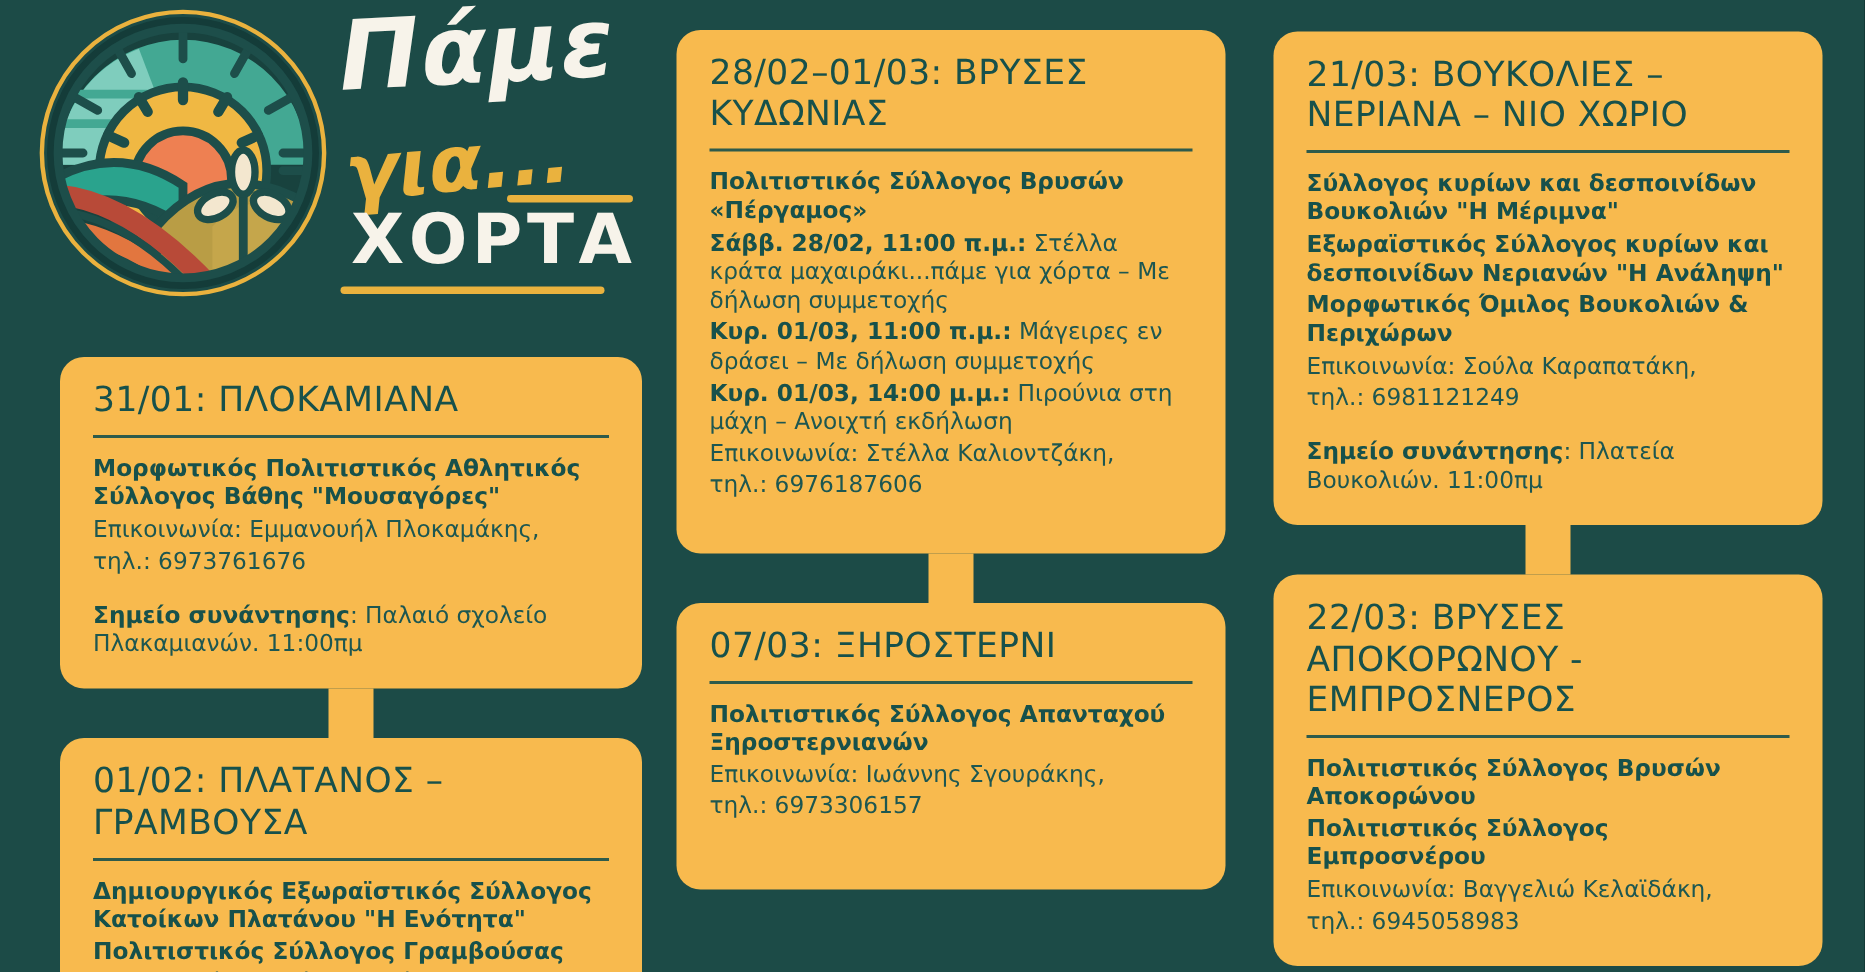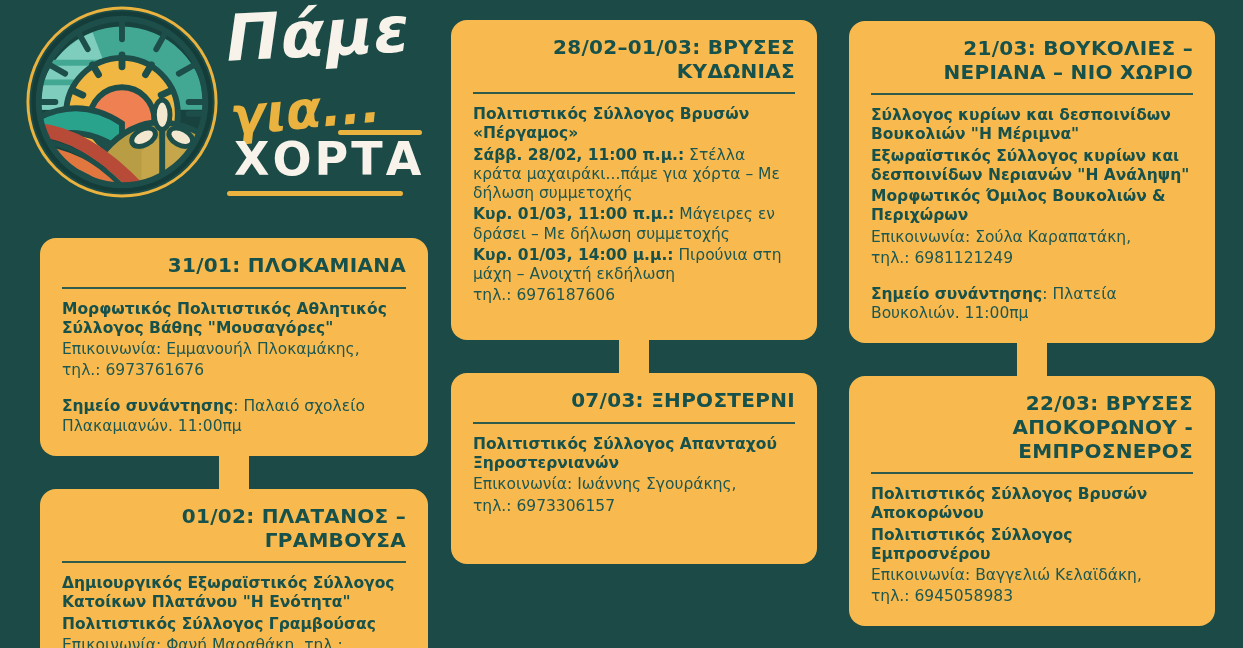--- a/index.html
+++ b/index.html
@@ -53,22 +53,22 @@
   .col-1{left:451px;top:20px;width:366px;}
   .col-2{left:849px;top:21px;width:366px;}
 
   .card{
     background:var(--card);
     border-radius:16px;
     padding:16px 22px 18px 22px;
     color:var(--body);
   }
   .card-title{
-    font-size:20px;font-weight:700;line-height:1.18;
-    letter-spacing:.3px;color:var(--heading);text-align:right;
+    font-size:23px;font-weight:400;line-height:1.18;
+    letter-spacing:.3px;color:var(--heading);
   }
   .title-rule{border-top:2.5px solid var(--heading);margin:9px 0 11px 0;opacity:.9;}
   .line{font-size:15.5px;line-height:1.24;margin-bottom:2px;}
   .line .b{font-weight:700;color:var(--heading);margin-top:32px;}
   .spacer{height:15px;}
   .connector{width:30px;height:33px;background:var(--card);margin:0 auto;}
 
   
   .c0-0{min-height:188px}.c0-1{min-height:175px}
   .c1-0{min-height:290px}.c1-1{min-height:191px}
@@ -166,20 +166,21 @@
         </section>
       </div>
       <div class="col col-1">
         <section class="card c1-0">
           <h2 class="card-title">28/02–01/03: ΒΡΥΣΕΣ ΚΥΔΩΝΙΑΣ</h2>
           <div class="title-rule"></div>
           <p class="line"><span class="b">Πολιτιστικός Σύλλογος Βρυσών «Πέργαμος»</span></p>
           <p class="line"><span class="b">Σάββ. 28/02, 11:00 π.μ.:</span><span> Στέλλα κράτα μαχαιράκι...πάμε για χόρτα – Με δήλωση συμμετοχής</span></p>
           <p class="line"><span class="b">Κυρ. 01/03, 11:00 π.μ.:</span><span> Μάγειρες εν δράσει – Με δήλωση συμμετοχής</span></p>
           <p class="line"><span class="b">Κυρ. 01/03, 14:00 μ.μ.:</span><span> Πιρούνια στη μάχη – Ανοιχτή εκδήλωση</span></p>
+          <p class="line"><span>Επικοινωνία: Στέλλα Καλιοντζάκη,</span></p>
           <p class="line"><span>τηλ.: 6976187606</span></p>
           <div class="spacer"></div>
         </section>
         <div class="connector"></div>
         <section class="card c1-1">
           <h2 class="card-title">07/03: ΞΗΡΟΣΤΕΡΝΙ</h2>
           <div class="title-rule"></div>
           <p class="line"><span class="b">Πολιτιστικός Σύλλογος Απανταχού Ξηροστερνιανών</span></p>
           <p class="line"><span>Επικοινωνία: Ιωάννης Σγουράκης,</span></p>
           <p class="line"><span>τηλ.: 6973306157</span></p>

